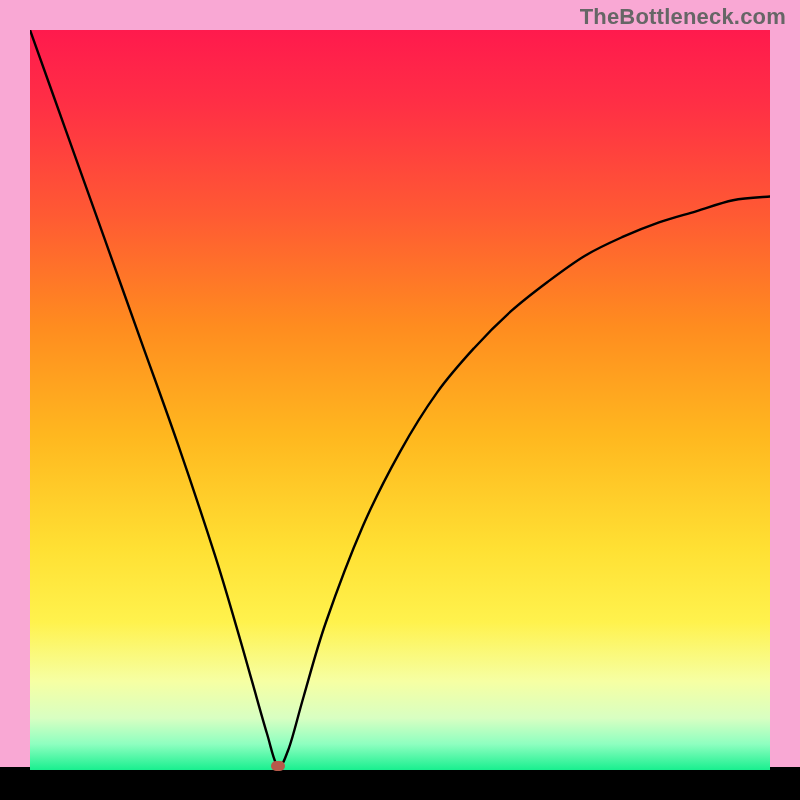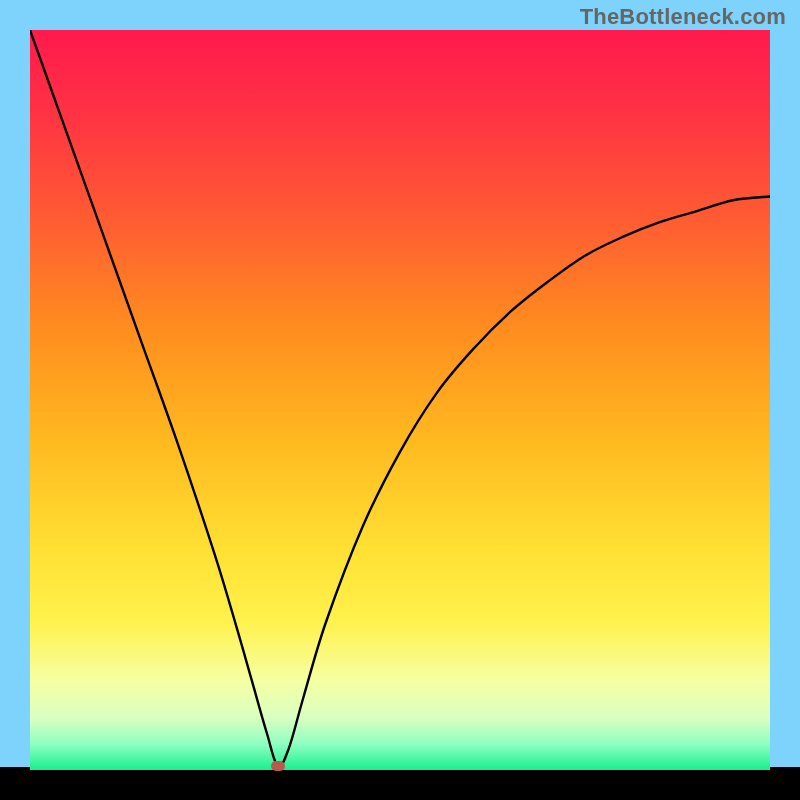--- a/index.html
+++ b/index.html
@@ -8,21 +8,21 @@
     width: 800px;
     height: 800px;
     overflow: hidden;
     background: #000;
     font-family: Arial, Helvetica, sans-serif;
   }
   .frame {
     position: relative;
     width: 800px;
     height: 767px;
-    background: #7dd3fc;
+    background: #f9a8d4;
   }
   .watermark {
     position: absolute;
     top: 4px;
     right: 14px;
     color: #666;
     font-size: 22px;
     font-weight: 600;
     letter-spacing: 0.2px;
     z-index: 5;

